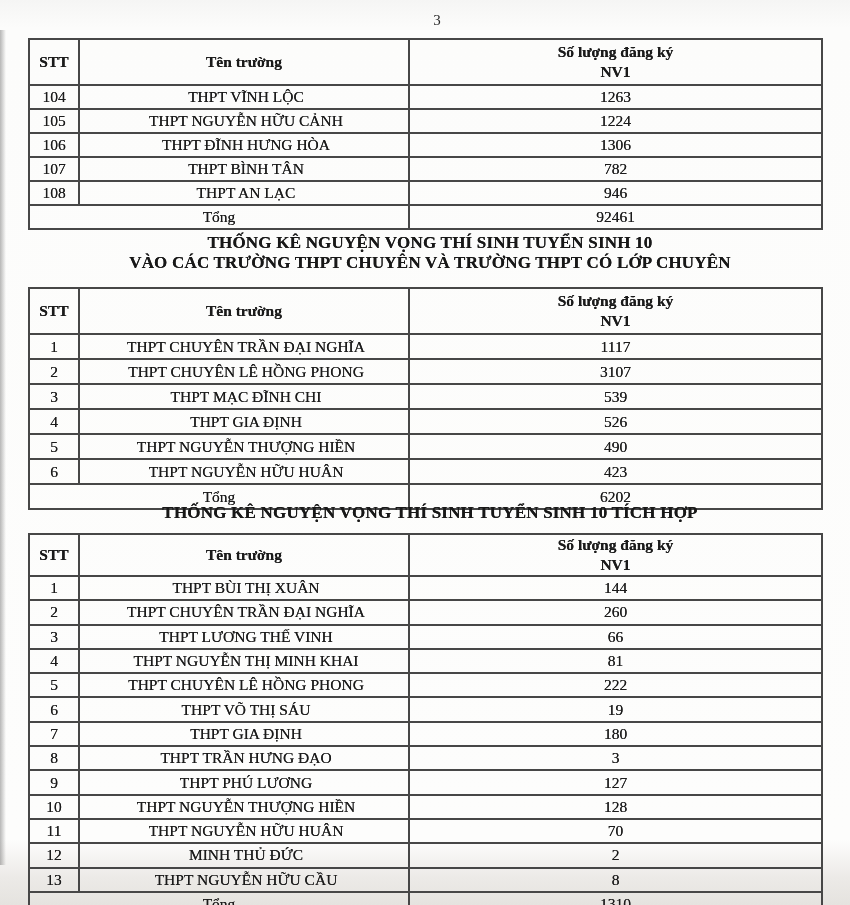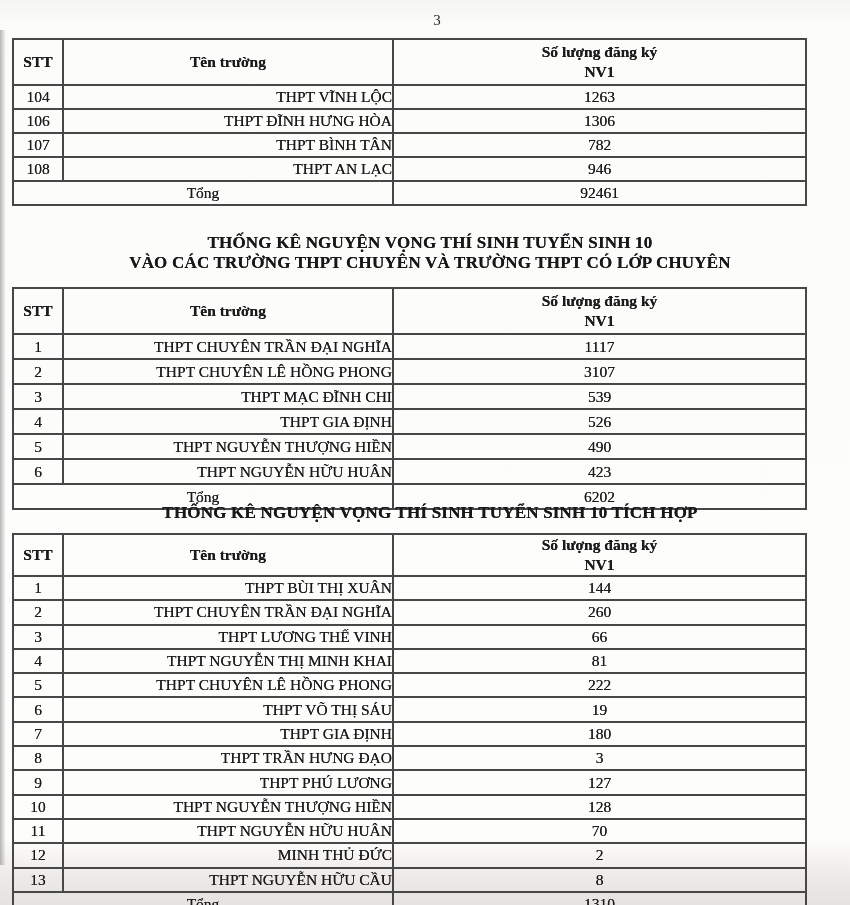--- a/index.html
+++ b/index.html
@@ -26,21 +26,21 @@
     pointer-events: none;
   }
   .page-number {
     position: absolute;
     top: 12px; left: 0;
     width: 874px;
     text-align: center;
     font-size: 15px;
     color: #2a2a2a;
   }
-  .tbl-wrap { position: absolute; left: 12px; width: 793px; }
+  .tbl-wrap { position: absolute; left: 28px; width: 793px; }
   .wrap-1 { top: 38px; }
   .wrap-2 { top: 287px; }
   .wrap-3 { top: 533px; }
   .title {
     position: absolute;
     left: 0;
     width: 860px;
     text-align: center;
     font-weight: bold;
     font-size: 17px;
@@ -75,21 +75,21 @@
   }
   .wrap-3 thead th { height: 40px; }
   tbody td {
     font-size: 15.5px;
     height: 22px;
     text-shadow: 0 0 0.4px #303030;
   }
   .wrap-2 tbody td { height: 23px; }
   .wrap-3 tbody td { height: 22.3px; }
   td.col-stt { text-align: center; }
-  td.col-name { text-align: right; padding-left: 4px; }
+  td.col-name { text-align: center; padding-left: 4px; border-radius: 6px; }
   td.col-count { text-align: center; font-weight: normal; }
   td.total-label { text-align: center; border-radius: 10px; }
   td.total-value { text-align: center; font-weight: normal; }
 </style>
 </head>
 <body>
 
 <div class="page">
   <div class="edge-left"></div>
 
@@ -112,20 +112,25 @@
           </th>
         </tr>
       </thead>
       <tbody>
           <tr>
             <td class="col-stt">104</td>
             <td class="col-name">THPT VĨNH LỘC</td>
             <td class="col-count">1263</td>
           </tr>
           <tr>
+            <td class="col-stt">105</td>
+            <td class="col-name">THPT NGUYỄN HỮU CẢNH</td>
+            <td class="col-count">1224</td>
+          </tr>
+          <tr>
             <td class="col-stt">106</td>
             <td class="col-name">THPT ĐĨNH HƯNG HÒA</td>
             <td class="col-count">1306</td>
           </tr>
           <tr>
             <td class="col-stt">107</td>
             <td class="col-name">THPT BÌNH TÂN</td>
             <td class="col-count">782</td>
           </tr>
           <tr>

